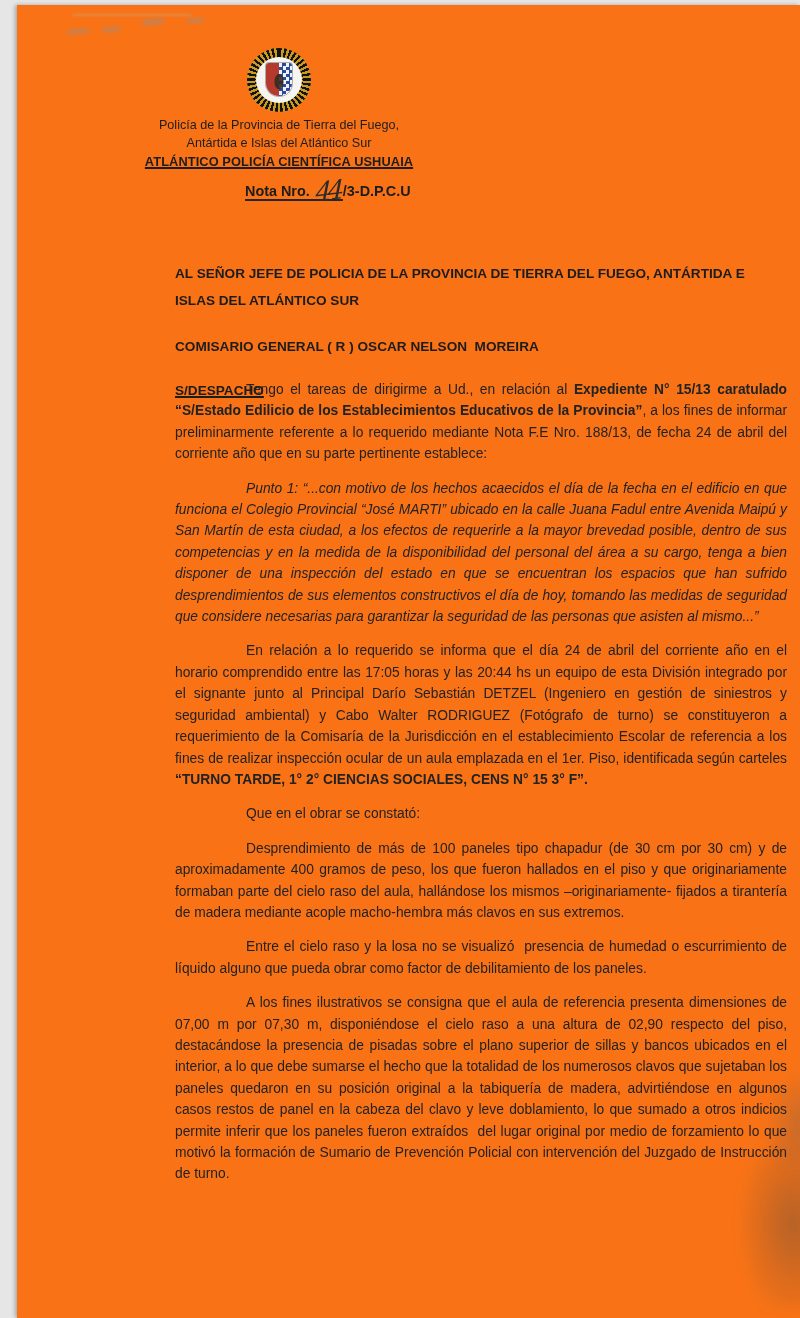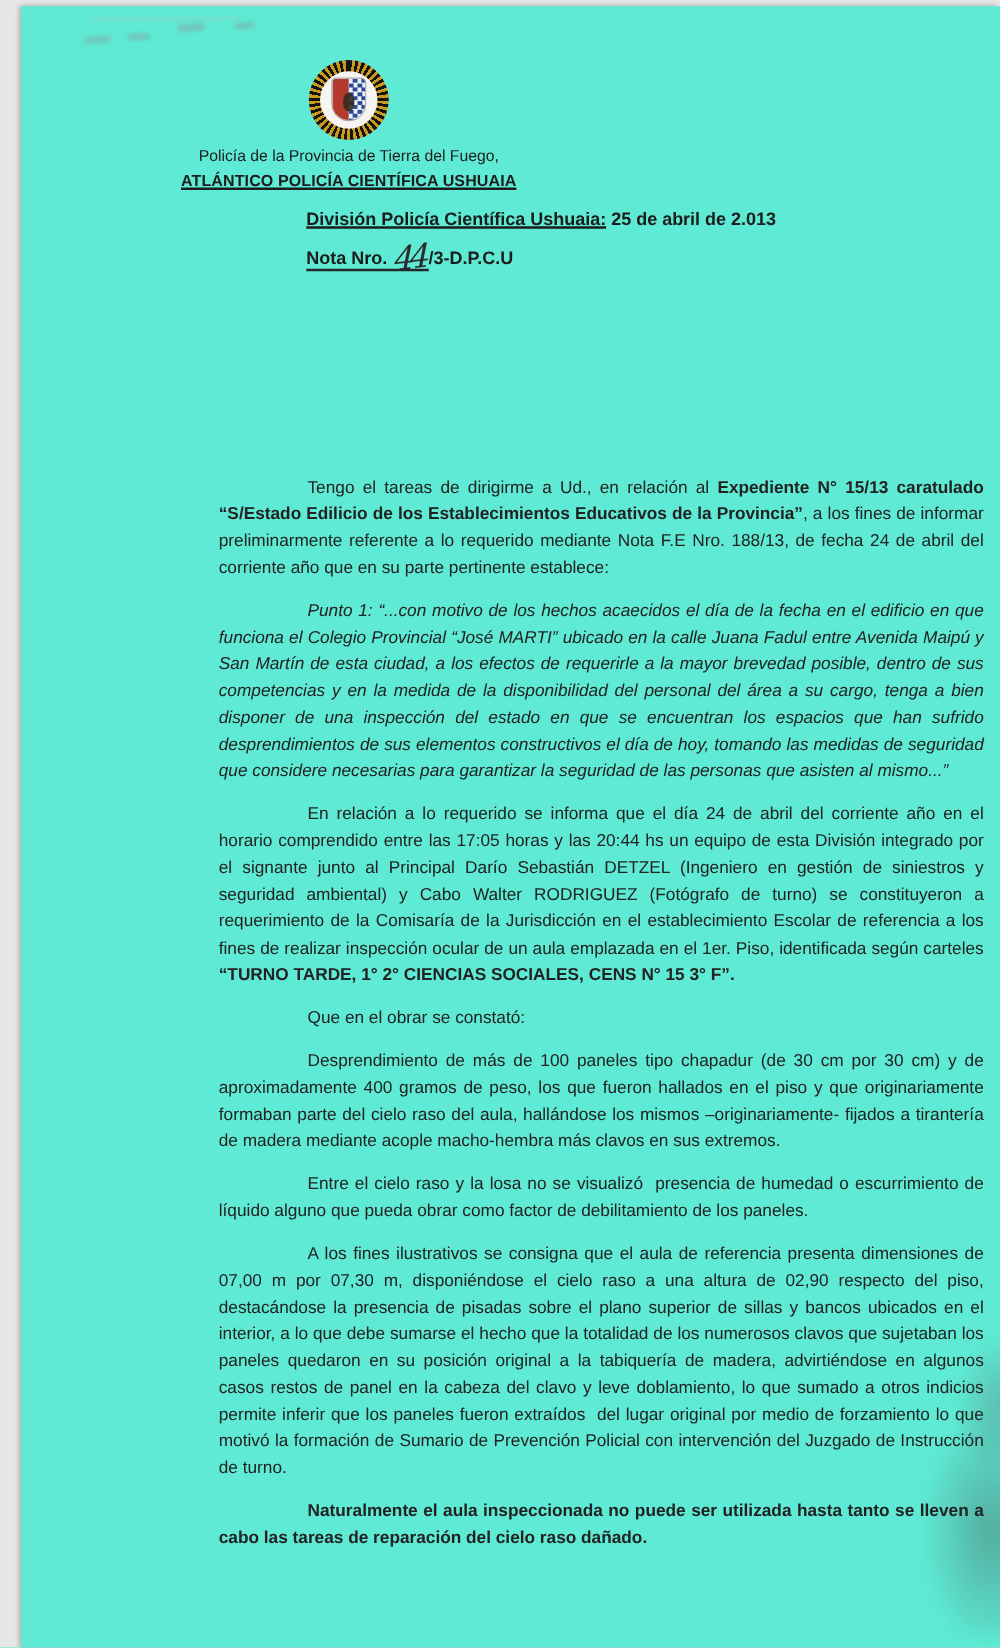--- a/index.html
+++ b/index.html
@@ -5,21 +5,21 @@
   html,body{margin:0;padding:0;}
   body{
     width:800px;height:1318px;
     background:#e6e6e6;
     font-family:"Liberation Sans", sans-serif;
     position:relative;overflow:hidden;
     -webkit-font-smoothing:antialiased;
   }
   .paper{
     position:absolute;left:17px;top:5px;width:783px;height:1313px;
-    background:#5eead4;
+    background:#f97316;
     box-shadow:-2px 0 4px rgba(0,0,0,.28);
   }
   
   .smudge{position:absolute;background:#909090;opacity:.42;filter:blur(1.6px);border-radius:3px;}
   .smudge-line{position:absolute;background:#b5b5b5;opacity:.35;filter:blur(1.2px);height:2px;border-radius:2px;}
   .corner-shadow{
     position:absolute;right:-14px;bottom:8px;width:80px;height:190px;
     background:radial-gradient(ellipse at 75% 55%, rgba(70,70,70,.38), rgba(0,0,0,0) 68%);
     filter:blur(5px);
   }
@@ -103,33 +103,37 @@
     <div class="emblem">
       <div class="emblem-inner">
         <div class="shield">
           <div class="shield-left"></div>
           <div class="shield-right"></div>
           <div class="shield-bird"></div>
         </div>
       </div>
     </div>
     <div class="org-line">Policía de la Provincia de Tierra del Fuego,</div>
+    <div class="org-line">Antártida e Islas del Atlántico Sur</div>
     <div class="division">ATLÁNTICO POLICÍA CIENTÍFICA USHUAIA</div>
   </div>
 
   <div class="meta-block">
-    <div class="meta-line1"><span class="u">División Policía Científica Ushuaia:</span> <span>25 de abril de 2.013</span></div>
     <div class="nota-line"><span class="nota-underline"><span>Nota Nro.</span><span class="handwritten">44</span></span><span>/3-D.P.C.U</span></div>
   </div>
 
+  <div class="addressee">
+    <div class="addr-line1">AL SEÑOR JEFE DE POLICIA DE LA PROVINCIA DE TIERRA DEL FUEGO, ANTÁRTIDA E ISLAS DEL ATLÁNTICO SUR</div>
+    <div class="addr-line2">COMISARIO GENERAL ( R ) OSCAR NELSON&nbsp; MOREIRA</div>
+    <div><span class="subject">S/DESPACHO</span></div>
+  </div>
 
   <div class="body-block">
     <p><span>Tengo el tareas de dirigirme a Ud., en relación al </span><span class="b">Expediente N° 15/13 caratulado “S/Estado Edilicio de los Establecimientos Educativos de la Provincia”</span><span>, a los fines de informar preliminarmente referente a lo requerido mediante Nota F.E Nro. 188/13, de fecha 24 de abril del corriente año que en su parte pertinente establece:</span></p>
     <p class="italic">Punto 1: “...con motivo de los hechos acaecidos el día de la fecha en el edificio en que funciona el Colegio Provincial “José MARTI” ubicado en la calle Juana Fadul entre Avenida Maipú y San Martín de esta ciudad, a los efectos de requerirle a la mayor brevedad posible, dentro de sus competencias y en la medida de la disponibilidad del personal del área a su cargo, tenga a bien disponer de una inspección del estado en que se encuentran los espacios que han sufrido desprendimientos de sus elementos constructivos el día de hoy, tomando las medidas de seguridad que considere necesarias para garantizar la seguridad de las personas que asisten al mismo...”</p>
     <p><span>En relación a lo requerido se informa que el día 24 de abril del corriente año en el horario comprendido entre las 17:05 horas y las 20:44 hs un equipo de esta División integrado por el signante junto al Principal Darío Sebastián DETZEL (Ingeniero en gestión de siniestros y seguridad ambiental) y Cabo Walter RODRIGUEZ (Fotógrafo de turno) se constituyeron a requerimiento de la Comisaría de la Jurisdicción en el establecimiento Escolar de referencia a los fines de realizar inspección ocular de un aula emplazada en el 1er. Piso, identificada según carteles </span><span class="b">“TURNO TARDE, 1° 2° CIENCIAS SOCIALES, CENS N° 15 3° F”.</span></p>
     <p>Que en el obrar se constató:</p>
     <p>Desprendimiento de más de 100 paneles tipo chapadur (de 30 cm por 30 cm) y de aproximadamente 400 gramos de peso, los que fueron hallados en el piso y que originariamente formaban parte del cielo raso del aula, hallándose los mismos –originariamente- fijados a tirantería de madera mediante acople macho-hembra más clavos en sus extremos.</p>
     <p>Entre el cielo raso y la losa no se visualizó&nbsp; presencia de humedad o escurrimiento de líquido alguno que pueda obrar como factor de debilitamiento de los paneles.</p>
     <p>A los fines ilustrativos se consigna que el aula de referencia presenta dimensiones de 07,00 m por 07,30 m, disponiéndose el cielo raso a una altura de 02,90 respecto del piso, destacándose la presencia de pisadas sobre el plano superior de sillas y bancos ubicados en el interior, a lo que debe sumarse el hecho que la totalidad de los numerosos clavos que sujetaban los paneles quedaron en su posición original a la tabiquería de madera, advirtiéndose en algunos casos restos de panel en la cabeza del clavo y leve doblamiento, lo que sumado a otros indicios permite inferir que los paneles fueron extraídos&nbsp; del lugar original por medio de forzamiento lo que motivó la formación de Sumario de Prevención Policial con intervención del Juzgado de Instrucción de turno.</p>
-    <p class="p-bold">Naturalmente el aula inspeccionada no puede ser utilizada hasta tanto se lleven a cabo las tareas de reparación del cielo raso dañado.</p>
   </div>
 
 </div>
 
 </body></html>

